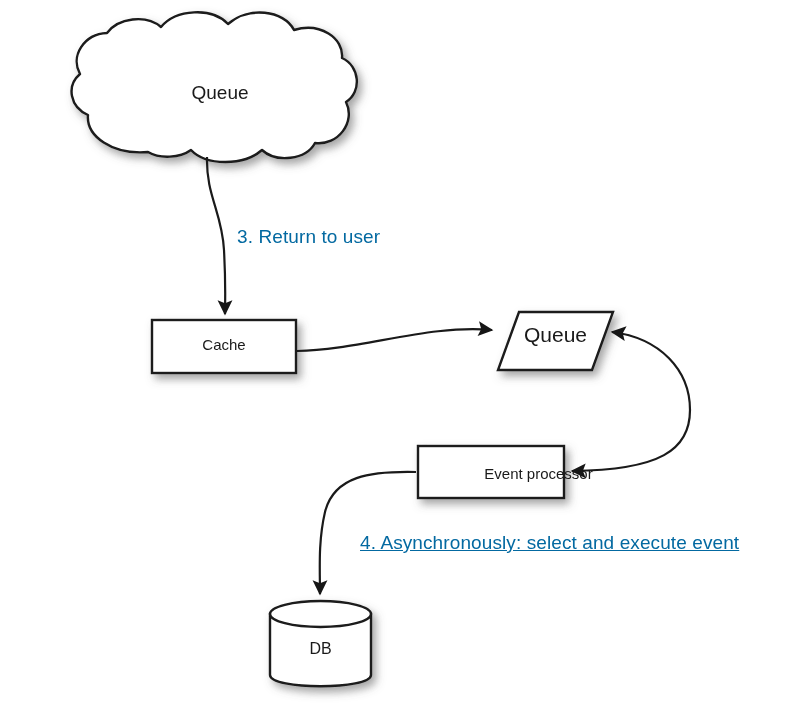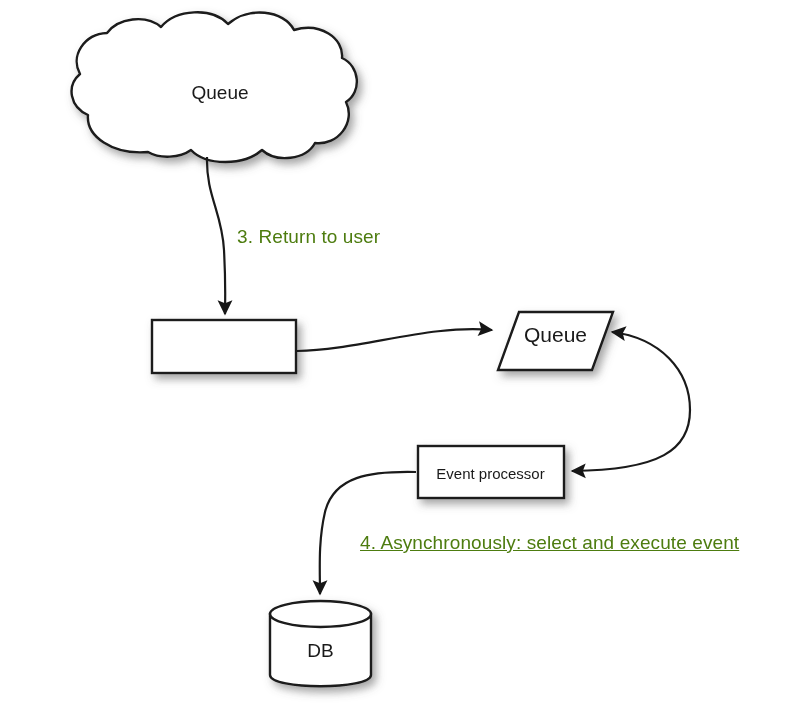--- a/index.html
+++ b/index.html
@@ -26,30 +26,30 @@
     position: absolute;
     font-family: "Liberation Sans", sans-serif;
     color: #1a1a1a;
     white-space: nowrap;
     text-align: center;
     pointer-events: none;
   }
   .step-label {
     position: absolute;
     font-family: "Liberation Sans", sans-serif;
-    color: #4d7c0f;
+    color: #0369a1;
     white-space: nowrap;
     font-size: 19px;
     letter-spacing: 0.1px;
   }
   #label-user  { left: 85px;  top: 82px;  width: 270px; font-size: 19px; }
   #label-cache { left: 152px; top: 336px; width: 144px; font-size: 15px; }
   #label-queue { left: 498px; top: 323px; width: 115px; font-size: 21px; }
-  #label-eventprocessor { left: 418px; top: 465px; width: 145px; font-size: 15px; }
-  #label-db    { left: 270px; top: 640px; width: 101px; font-size: 19px; }
+  #label-eventprocessor { left: 418px; top: 465px; width: 145px; font-size: 15px; padding-left: 48px; }
+  #label-db    { left: 270px; top: 640px; width: 101px; font-size: 16px; }
 
   #step-1 { left: 55px;  top: 259px; }
   #step-2 { left: 303px; top: 281px; }
   #step-3 { left: 237px; top: 226px; }
   #step-4 { left: 360px; top: 532px; text-decoration: underline; }
 </style>
 </head>
 <body>
 
 <div id="canvas">
@@ -103,20 +103,21 @@
 
     <path d="M 297 351 C 360 350, 430 324, 492 330" fill="none" stroke="#1a1a1a" stroke-width="2.2" marker-end="url(#arrowhead)"></path>
 
     <path d="M 612 332 C 660 338, 690 370, 690 410 C 690 450, 660 470, 572 471" fill="none" stroke="#1a1a1a" stroke-width="2.2" marker-start="url(#arrowhead)" marker-end="url(#arrowhead)"></path>
 
     <path d="M 416 472 C 370 471, 334 476, 325 512 C 318 542, 320 570, 320 594" fill="none" stroke="#1a1a1a" stroke-width="2.2" marker-end="url(#arrowhead)"></path>
   </svg>
 
   <div class="node-label" id="label-user">Queue</div>
 
+  <div class="node-label" id="label-cache">Cache</div>
 
   <div class="node-label" id="label-queue">Queue</div>
 
   <div class="node-label" id="label-eventprocessor">Event processor</div>
 
   <div class="node-label" id="label-db">DB</div>
 
 
 
   <div class="step-label" id="step-3">3. Return to user</div>

